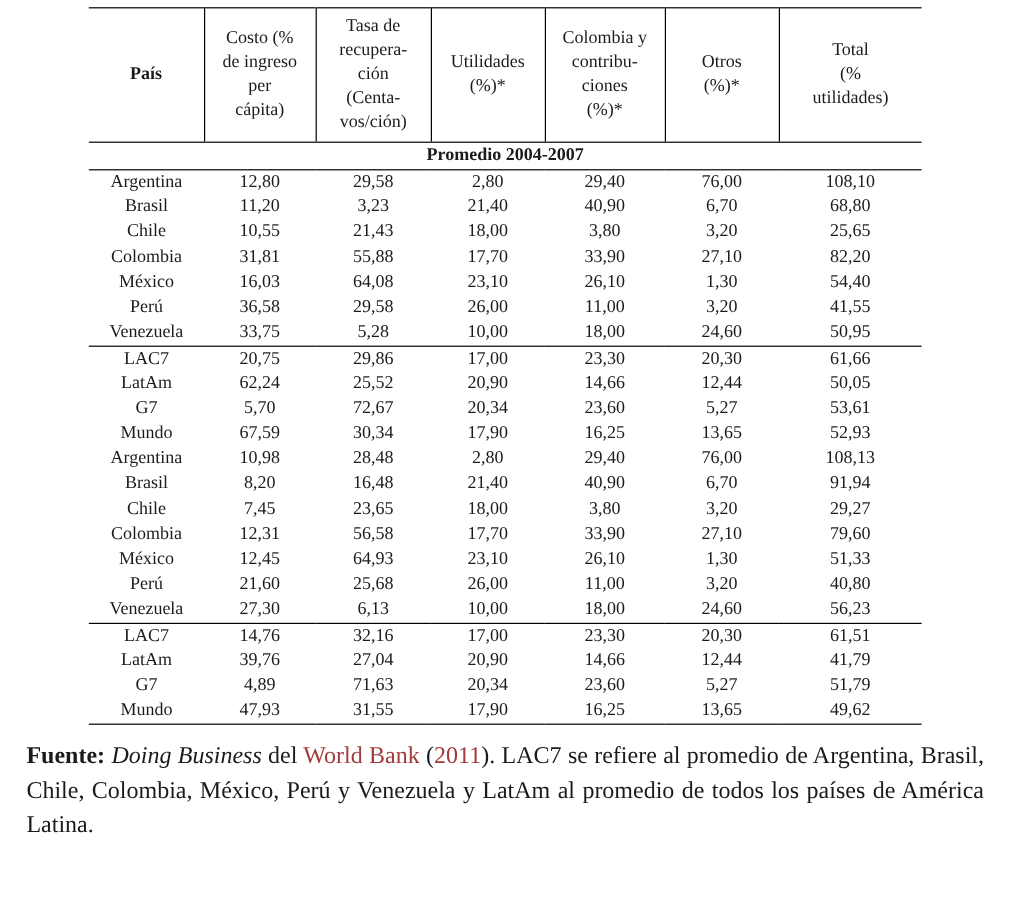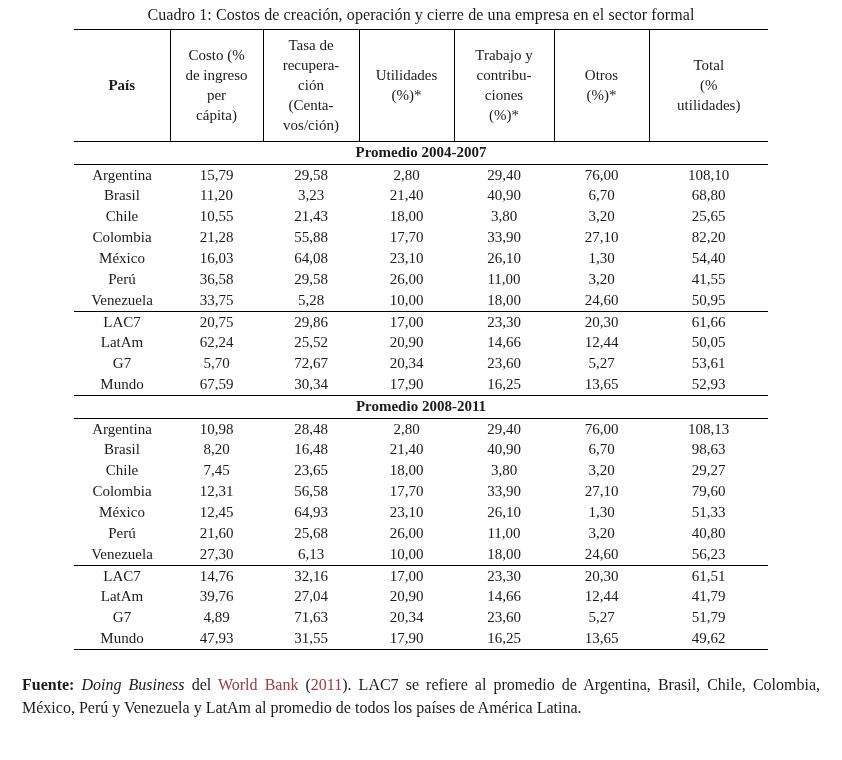--- a/index.html
+++ b/index.html
@@ -53,35 +53,34 @@
     border-top: 1.5px solid #000;
     border-bottom: 1.5px solid #000;
     padding: 2px 0 3px;
   }
 
   tr.data-row td { padding: 1px 2px 2px; height: 21px; }
   tr.agg-first td { border-top: 1.5px solid #000; margin-top: 43px; }
 
   .footnote {
     width: 798px;
-    margin: 24px auto 0;
-    font-size: 16px;
+    margin: 12px auto 0;
+    font-size: 20px;
     line-height: 1.42;
     text-align: justify;
   }
   .footnote .lbl { font-weight: bold; }
   .footnote .ital { font-style: italic; }
   .footnote .cite { cursor: pointer; }
 </style>
 </head>
 <body style="color: rgb(27, 27, 27);">
 
 <div class="page">
 
-  <div class="caption">Cuadro 1: Costos de creación, operación y cierre de una empresa en el sector formal</div>
 
   <table class="costs">
     <colgroup>
       <col style="width:96px">
       <col style="width:93px">
       <col style="width:96px">
       <col style="width:95px">
       <col style="width:100px">
       <col style="width:95px">
       <col style="width:119px">
@@ -93,38 +92,38 @@
 de ingreso
 per
 cápita)</td>
         <td>Tasa de
 recupera-
 ción
 (Centa-
 vos/ción)</td>
         <td>Utilidades
 (%)*</td>
-        <td>Trabajo y
+        <td>Colombia y
 contribu-
 ciones
 (%)*</td>
         <td>Otros
 (%)*</td>
         <td>Total
 (%
 utilidades)</td>
       </tr>
     </thead>
     <tbody>
         <tr class="section-row">
           <td colspan="7">Promedio 2004-2007</td>
         </tr>
         <tr class="data-row">
           <td>Argentina</td>
-          <td>15,79</td>
+          <td>12,80</td>
           <td>29,58</td>
           <td>2,80</td>
           <td>29,40</td>
           <td>76,00</td>
           <td>108,10</td>
         </tr>
         <tr class="data-row">
           <td>Brasil</td>
           <td>11,20</td>
           <td>3,23</td>
@@ -137,21 +136,21 @@
           <td>Chile</td>
           <td>10,55</td>
           <td>21,43</td>
           <td>18,00</td>
           <td>3,80</td>
           <td>3,20</td>
           <td>25,65</td>
         </tr>
         <tr class="data-row">
           <td>Colombia</td>
-          <td>21,28</td>
+          <td>31,81</td>
           <td>55,88</td>
           <td>17,70</td>
           <td>33,90</td>
           <td>27,10</td>
           <td>82,20</td>
         </tr>
         <tr class="data-row">
           <td>México</td>
           <td>16,03</td>
           <td>64,08</td>
@@ -207,40 +206,37 @@
         </tr>
         <tr class="data-row">
           <td>Mundo</td>
           <td>67,59</td>
           <td>30,34</td>
           <td>17,90</td>
           <td>16,25</td>
           <td>13,65</td>
           <td>52,93</td>
         </tr>
-        <tr class="section-row">
-          <td colspan="7">Promedio 2008-2011</td>
-        </tr>
         <tr class="data-row">
           <td>Argentina</td>
           <td>10,98</td>
           <td>28,48</td>
           <td>2,80</td>
           <td>29,40</td>
           <td>76,00</td>
           <td>108,13</td>
         </tr>
         <tr class="data-row">
           <td>Brasil</td>
           <td>8,20</td>
           <td>16,48</td>
           <td>21,40</td>
           <td>40,90</td>
           <td>6,70</td>
-          <td>98,63</td>
+          <td>91,94</td>
         </tr>
         <tr class="data-row">
           <td>Chile</td>
           <td>7,45</td>
           <td>23,65</td>
           <td>18,00</td>
           <td>3,80</td>
           <td>3,20</td>
           <td>29,27</td>
         </tr>

